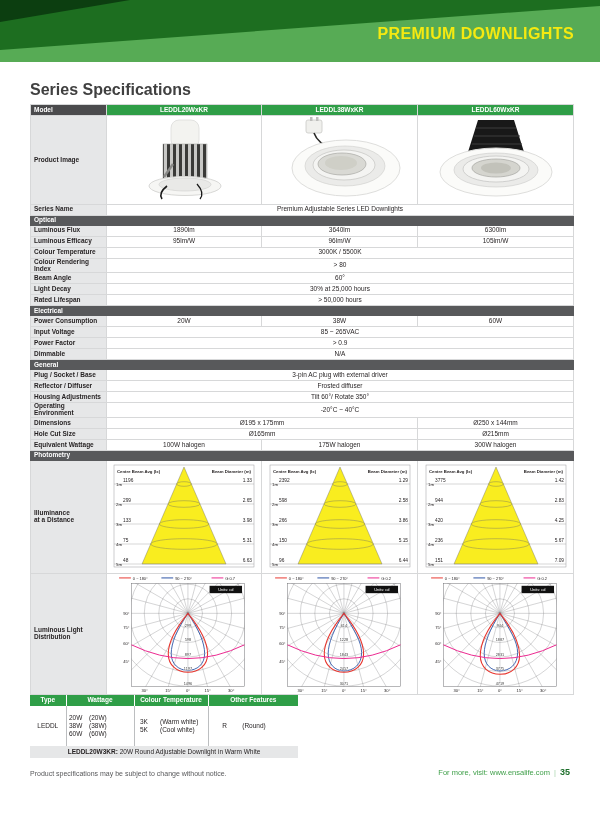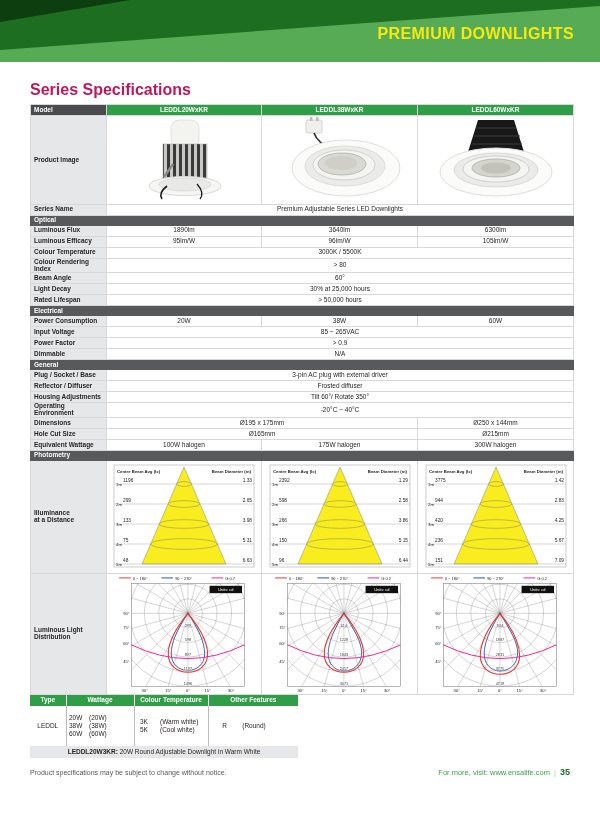--- a/index.html
+++ b/index.html
@@ -4,21 +4,21 @@
 <style>
   html,body{margin:0;padding:0;background:#fff;}
   .page{position:relative;width:600px;height:784px;background:#fff;overflow:hidden;
         font-family:"Liberation Sans",sans-serif;color:#231f20;}
   
   .banner{position:relative;height:62px;}
   .banner svg{display:block;}
   .banner-title{position:absolute;top:25px;right:26px;color:#f5e911;font-size:16px;
                 font-weight:bold;letter-spacing:.4px;}
   
-  .green-head{color:#be185d;font-weight:600;margin:0;}
+  .green-head{color:#404040;font-weight:600;margin:0;}
   #h-specs{font-size:16px;margin:19px 0 5px 30px;}
   #h-order{font-size:15px;margin:15px 0 6px 30px;}
   
   table.spec{border-collapse:collapse;table-layout:fixed;width:543px;margin-left:30px;
              font-size:6.5px;line-height:1.05;}
   table.spec td{border:0.5px solid #d7d8d9;padding:0;text-align:center;vertical-align:middle;}
   table.spec td.lbl{background:#e6e7e8;text-align:left;padding-left:3px;font-weight:bold;}
   tr.model{height:11px;}
   tr.model td.lbl{background:#4b4b4d;color:#fff;}
   td.green{background:#2f9e47;color:#fff;font-weight:bold;border-left:1px solid #fff !important;}
@@ -64,21 +64,21 @@
                  border-left:1px solid #fff;padding:0;}
   table.order th:first-child{border-left:none;}
   table.order td.body{height:40px;border-right:0.5px solid #bcbec0;vertical-align:middle;
                       text-align:center;padding:0;}
   table.order td.body.last{border-right:none;}
   .pair{display:grid;grid-template-columns:20px 42px;justify-content:center;text-align:left;}
   .pair .code{text-align:left;}
   table.order td.note{background:#e6e7e8;height:12px;text-align:center;padding:0;}
   
   .footer{position:absolute;left:0;right:0;bottom:7px;display:flex;justify-content:space-between;
-          align-items:center;padding:0 30px;}
+          align-items:flex-end;padding:0 30px;}
   .f-left{color:#58595b;font-size:7px;}
   .f-right{color:#3f9f49;font-size:7.5px;}
   .f-right .divider{color:#a7d3ab;margin:0 4px;}
   .f-right .page-num{color:#1e6f2c;font-weight:bold;font-size:9px;}
 </style>
 </head>
 <body>
 
 <div class="page">
 

